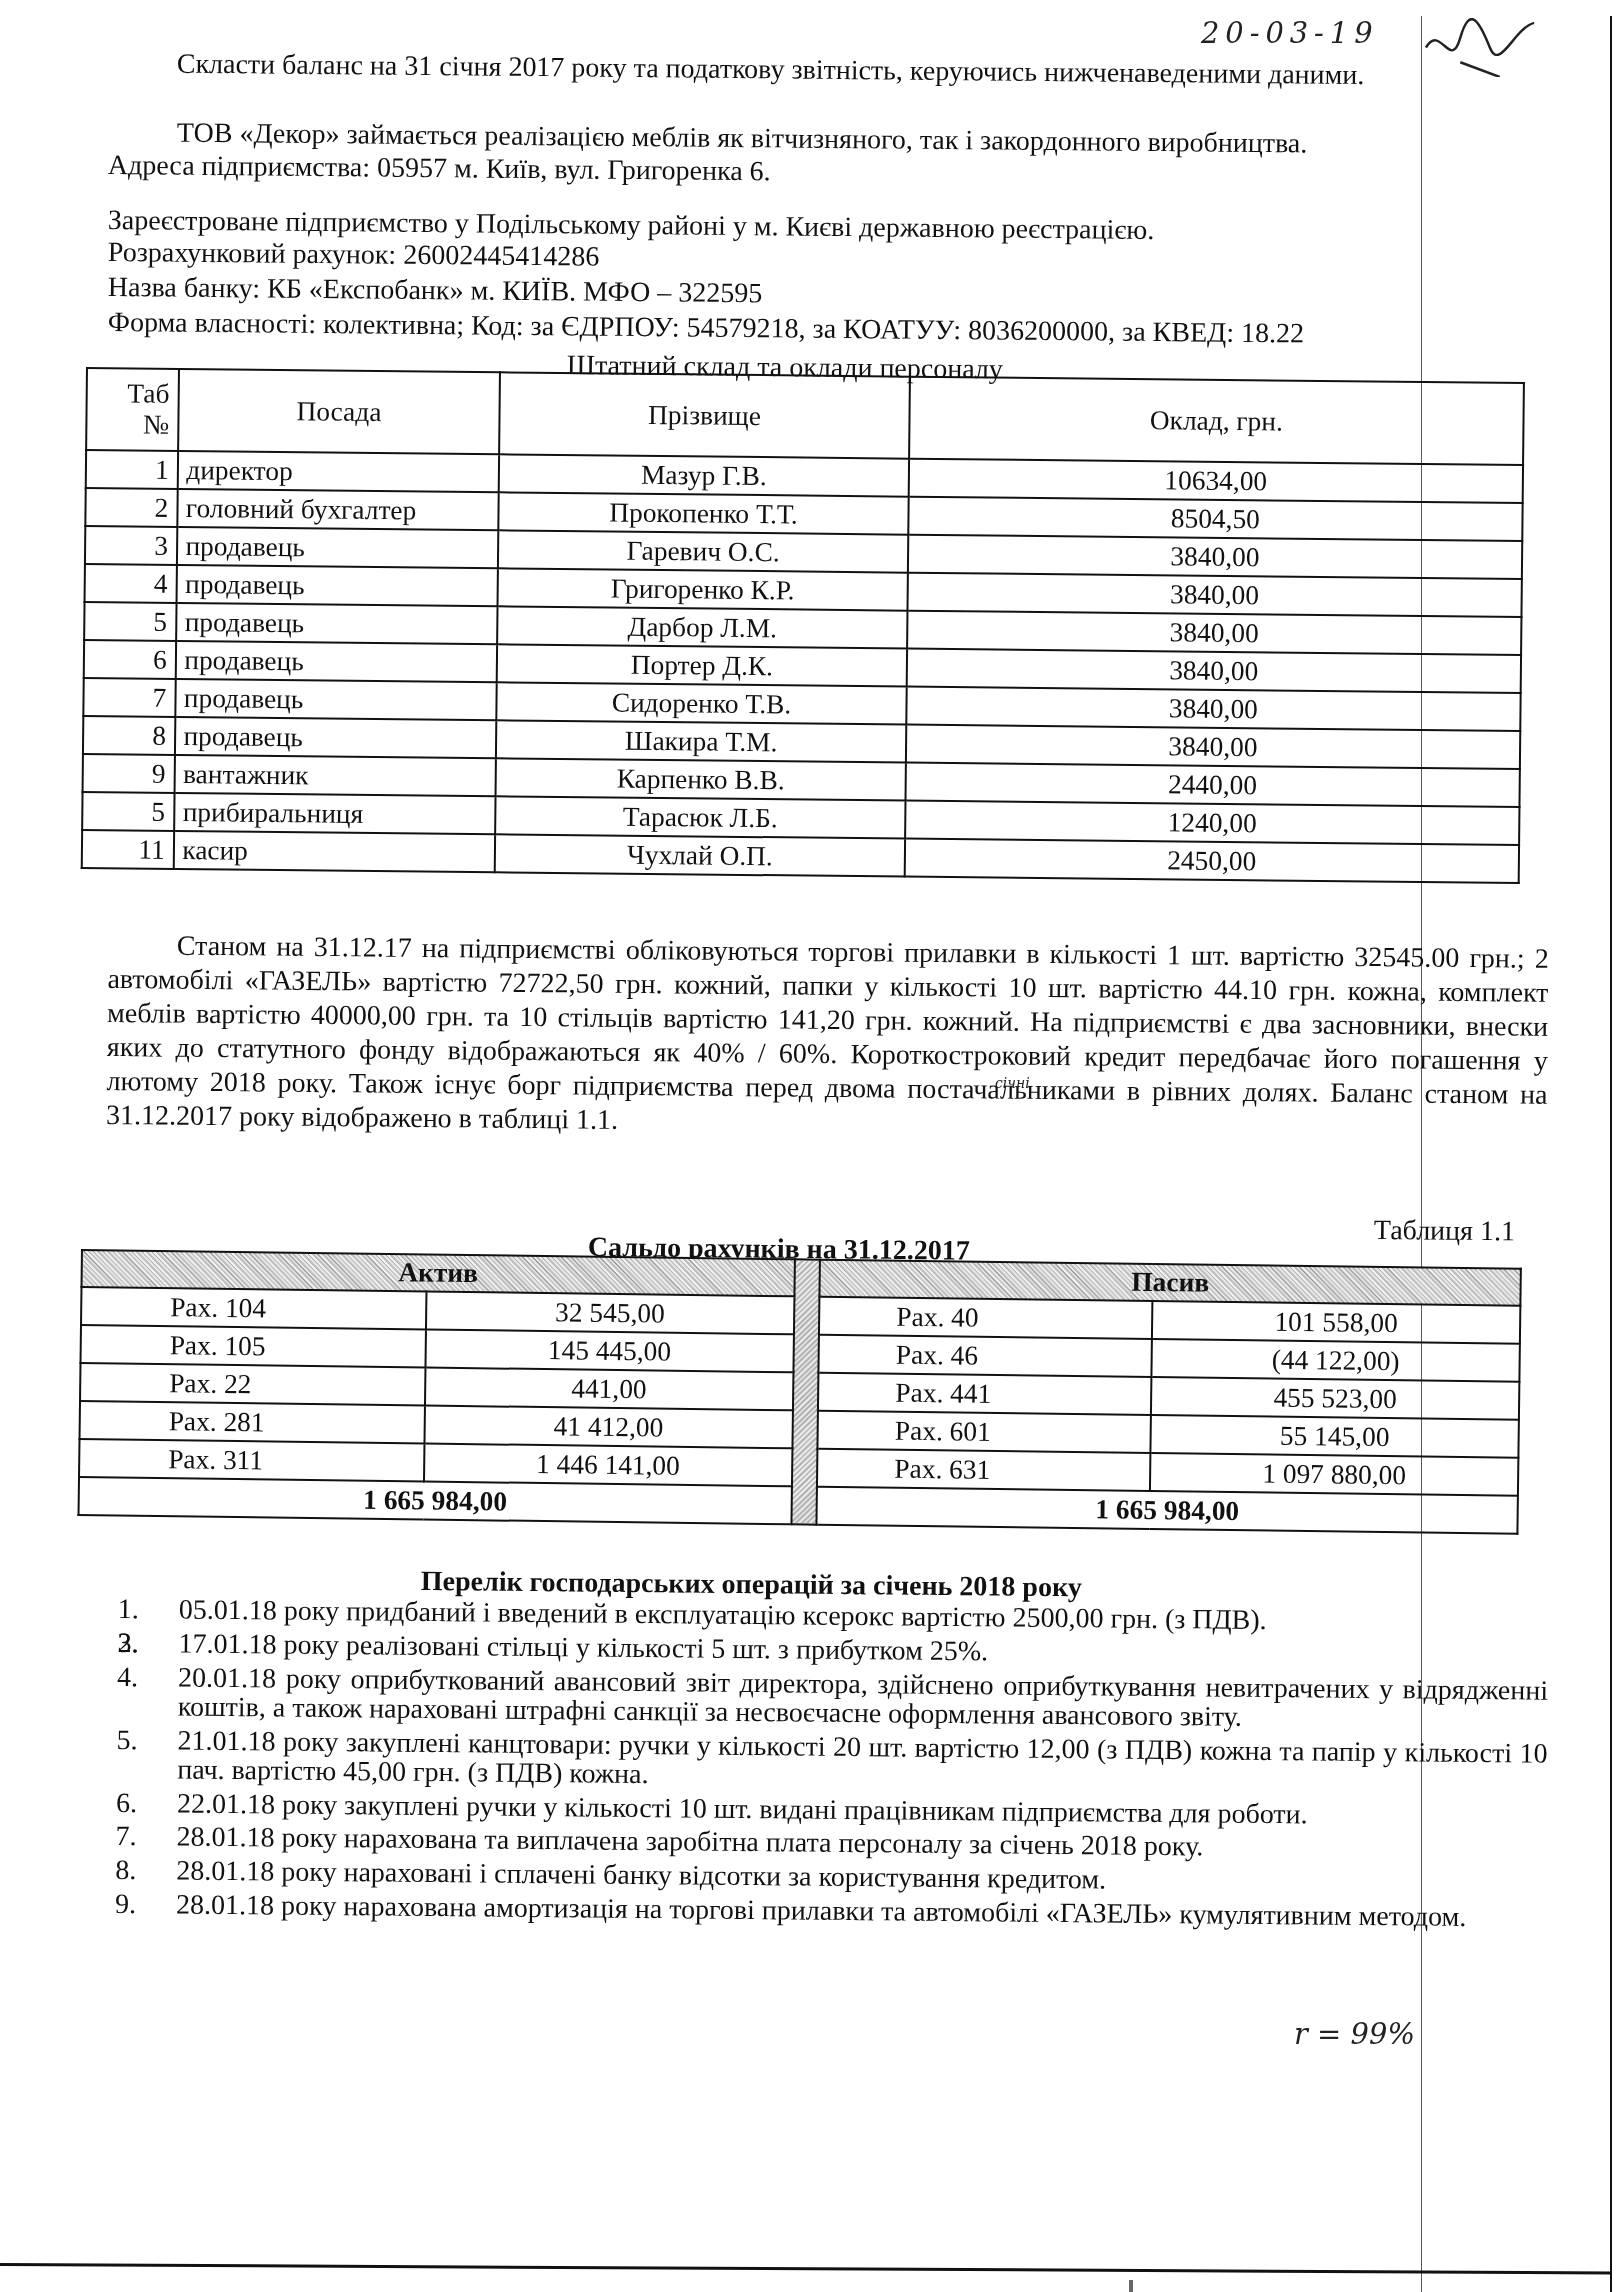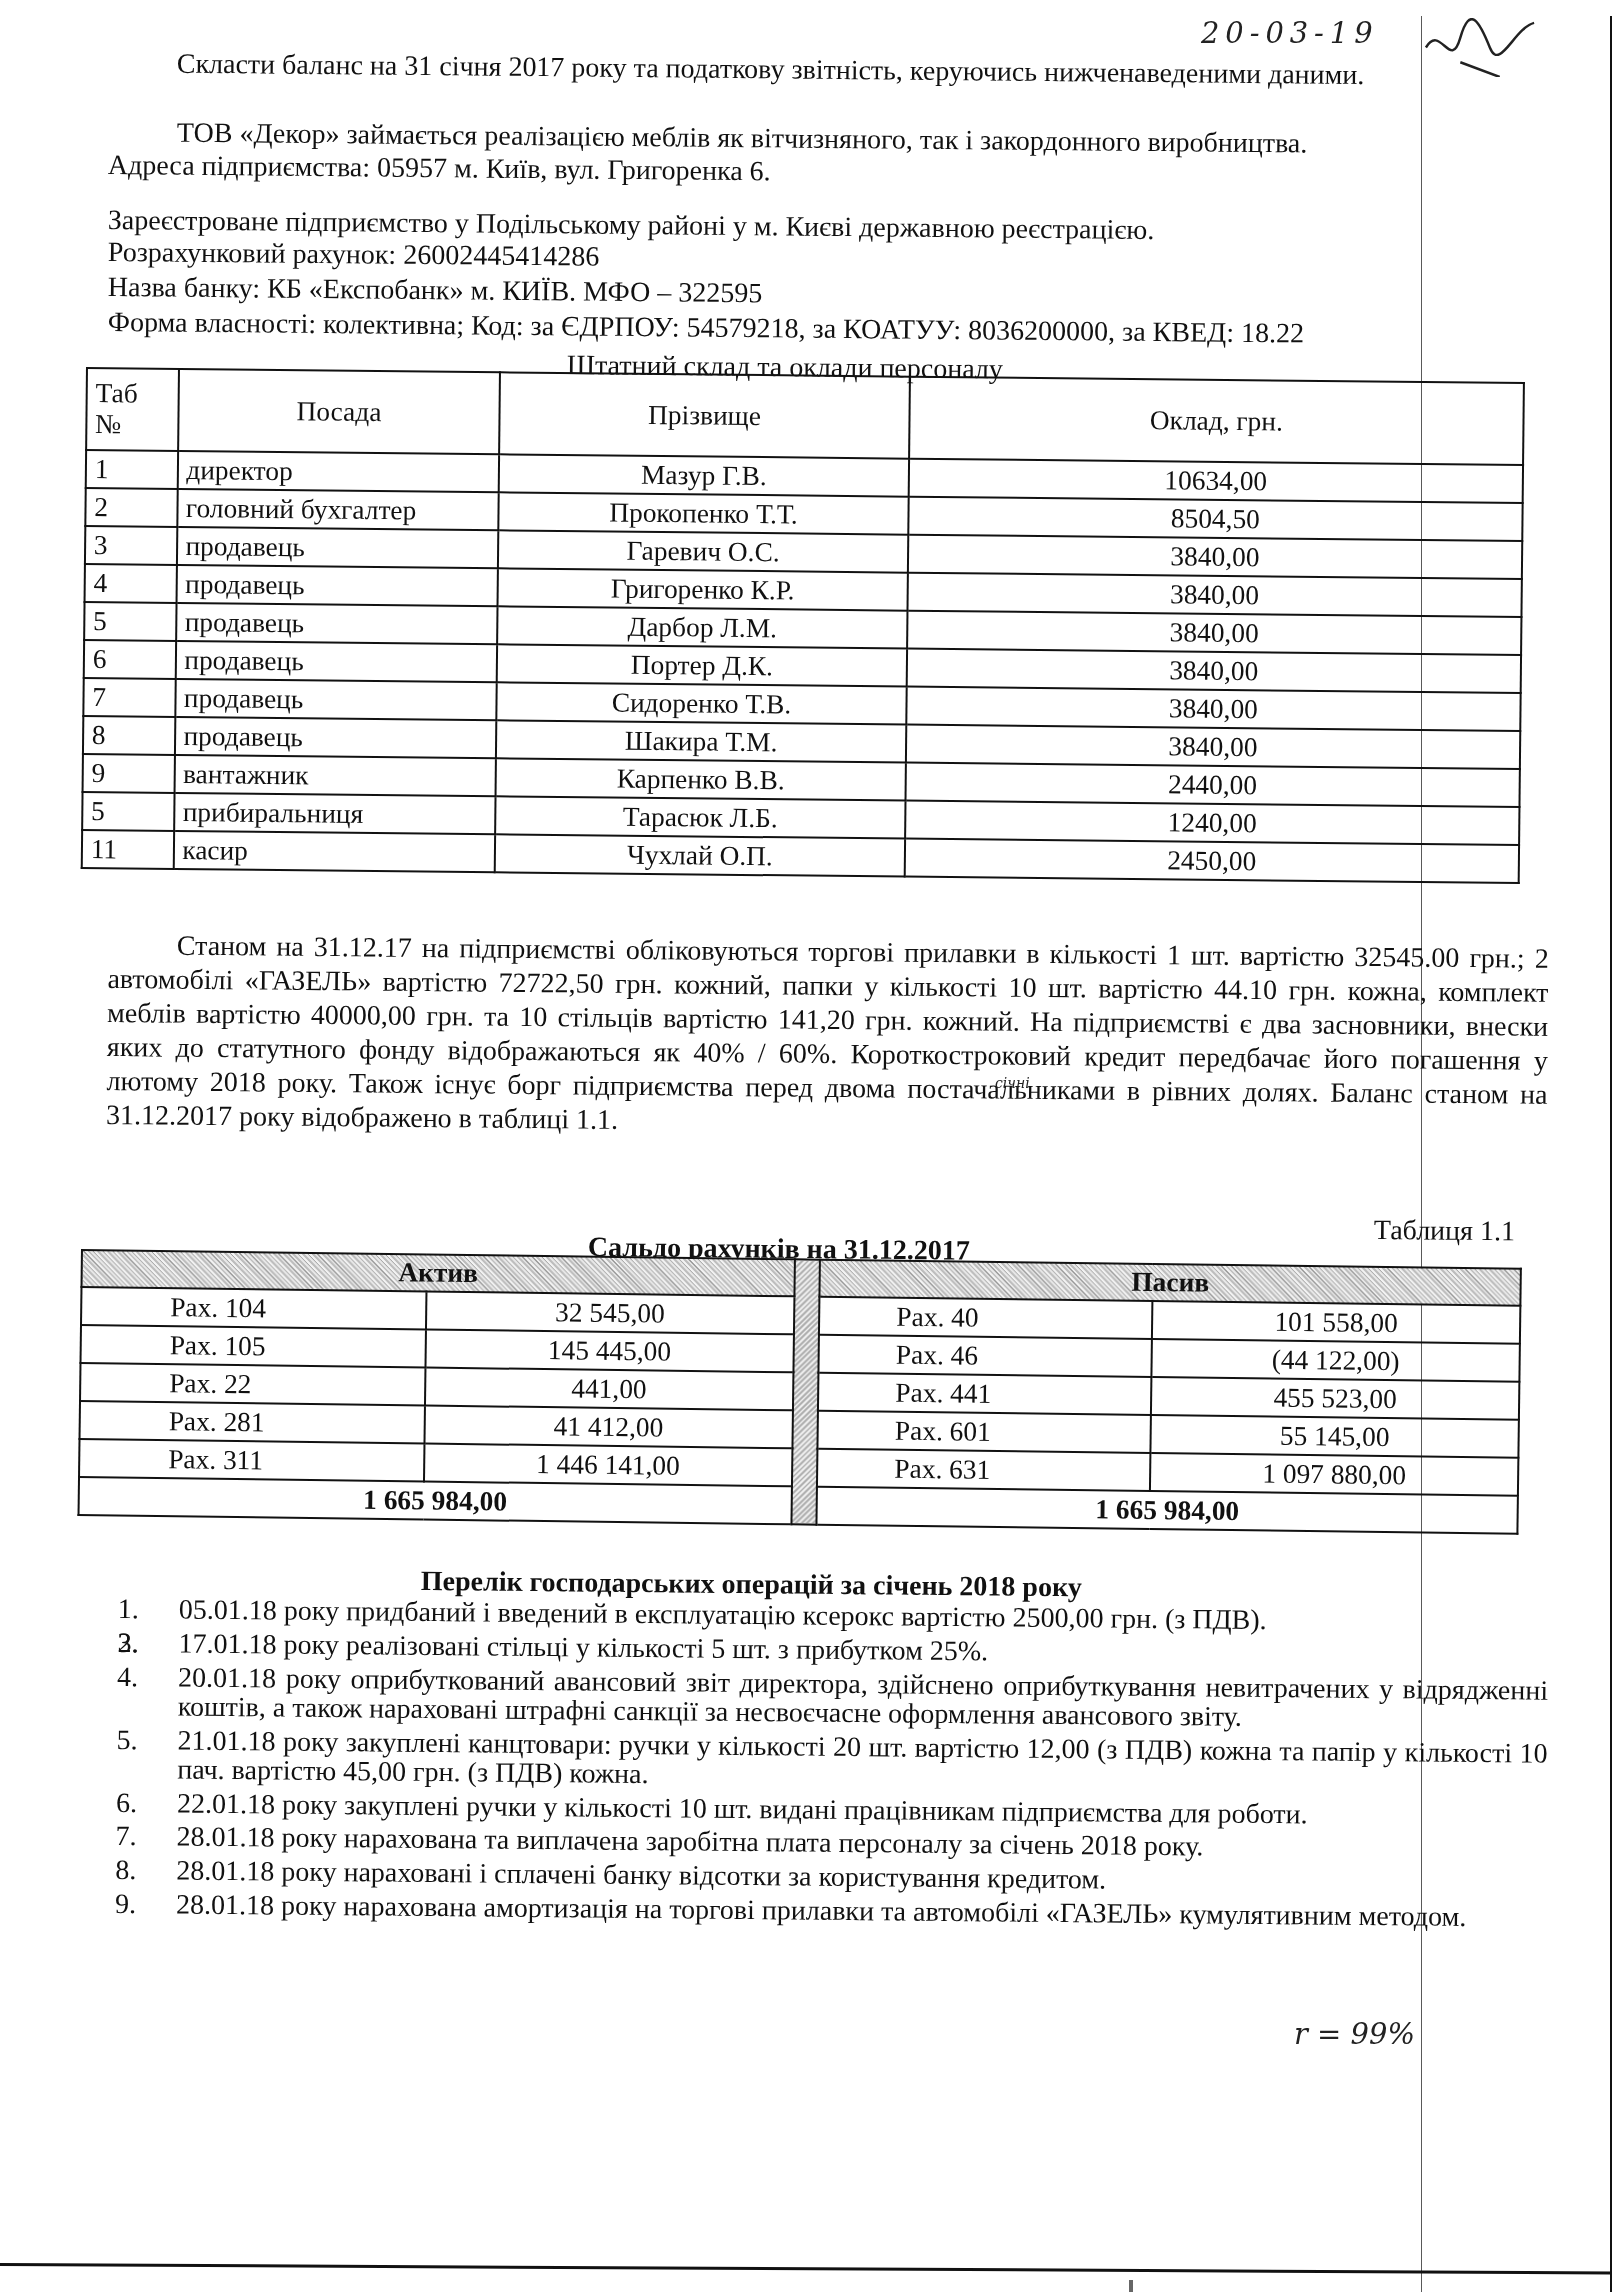--- a/index.html
+++ b/index.html
@@ -12,21 +12,21 @@
   .p { position:absolute; left:108px; width:1441px; font-size:28px; line-height:29px; text-align:justify; transform:rotate(0.55deg); transform-origin:left top; }
   .p.indent { text-indent:69px; }
   .line { position:absolute; left:108px; font-size:28px; line-height:29px; white-space:nowrap; transform:rotate(0.55deg); transform-origin:left top; }
   .caption { position:absolute; font-size:28px; white-space:nowrap; transform:rotate(0.55deg); transform-origin:left top; }
   .caption.bold { font-weight:bold; }
 
   table { border-collapse:collapse; }
   .staff { position:absolute; left:86px; top:351px; width:1439px; transform:rotate(0.6deg); transform-origin:left top; font-size:27.4px; }
   .staff td, .staff th { border:2px solid #111; padding:0 7.8px; height:36px; font-weight:normal; }
   .staff th { height:80px; }
-  .staff .c-num { width:74px; text-align:left; }
+  .staff .c-num { width:74px; text-align:right; }
   .staff .c-pos { width:304px; text-align:left; }
   .staff .c-name { width:392px; text-align:center; }
   .staff .c-sal { text-align:center; }
 
   .balance { position:absolute; left:81px; top:1233px; width:1441px; transform:rotate(0.75deg); transform-origin:left top; font-size:27.4px; }
   .balance td { border:2px solid #111; height:36px; padding:0 9.8px; }
   .balance .hdr { height:35px; font-weight:bold; text-align:center;
      background: repeating-linear-gradient(45deg,#bdbdbd 0 2px,#e8e8e8 2px 3.9px,#9a9a9a 3.9px 4.9px,#f3f3f3 4.9px 6.9px); }
   .balance .sep { width:23.5px; padding:0; background: repeating-linear-gradient(135deg,#b0b0b0 0 2px,#eeeeee 2px 3.9px); }
   .balance .acc { width:245px; text-align:left; padding-left:88px; }

